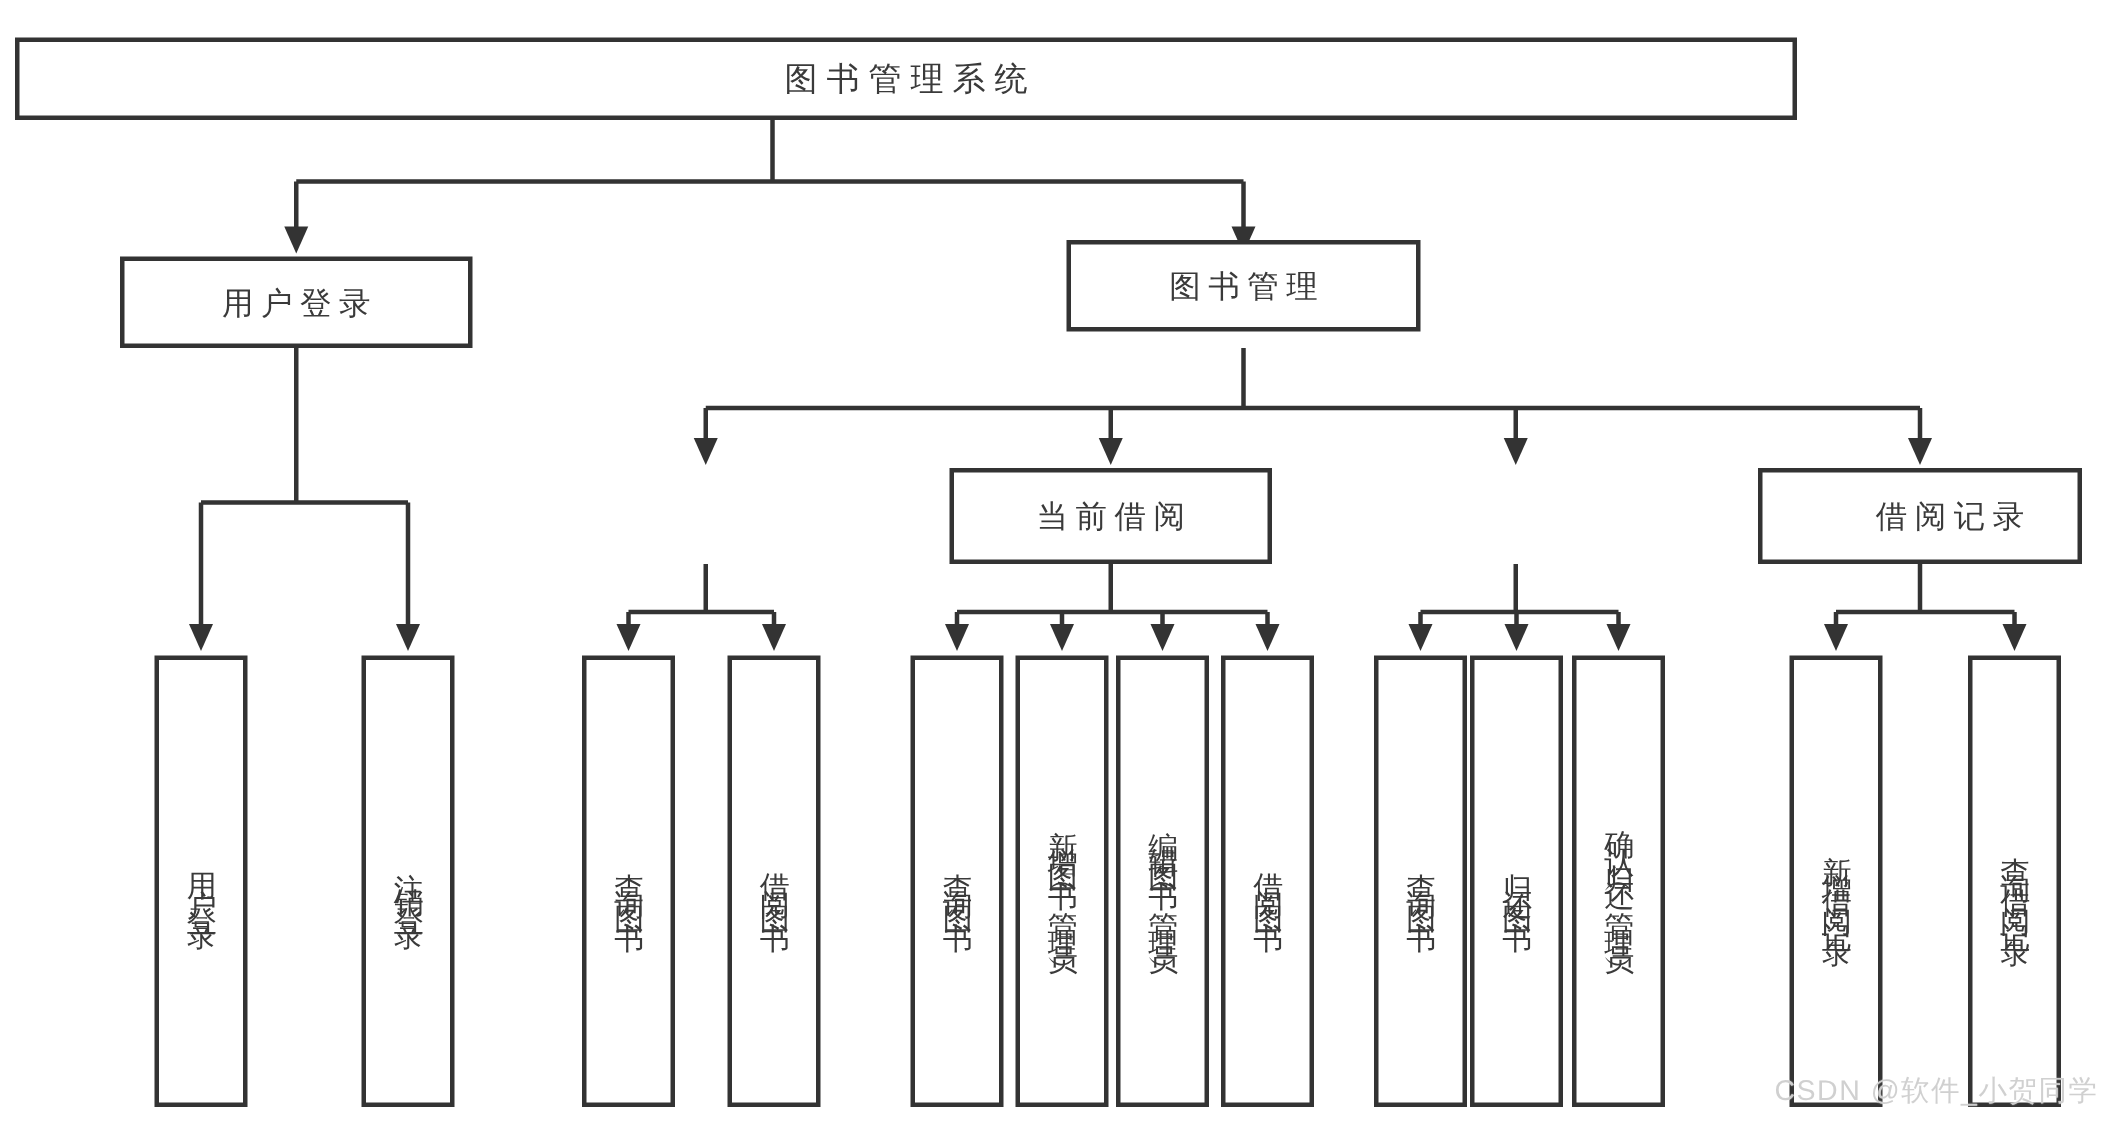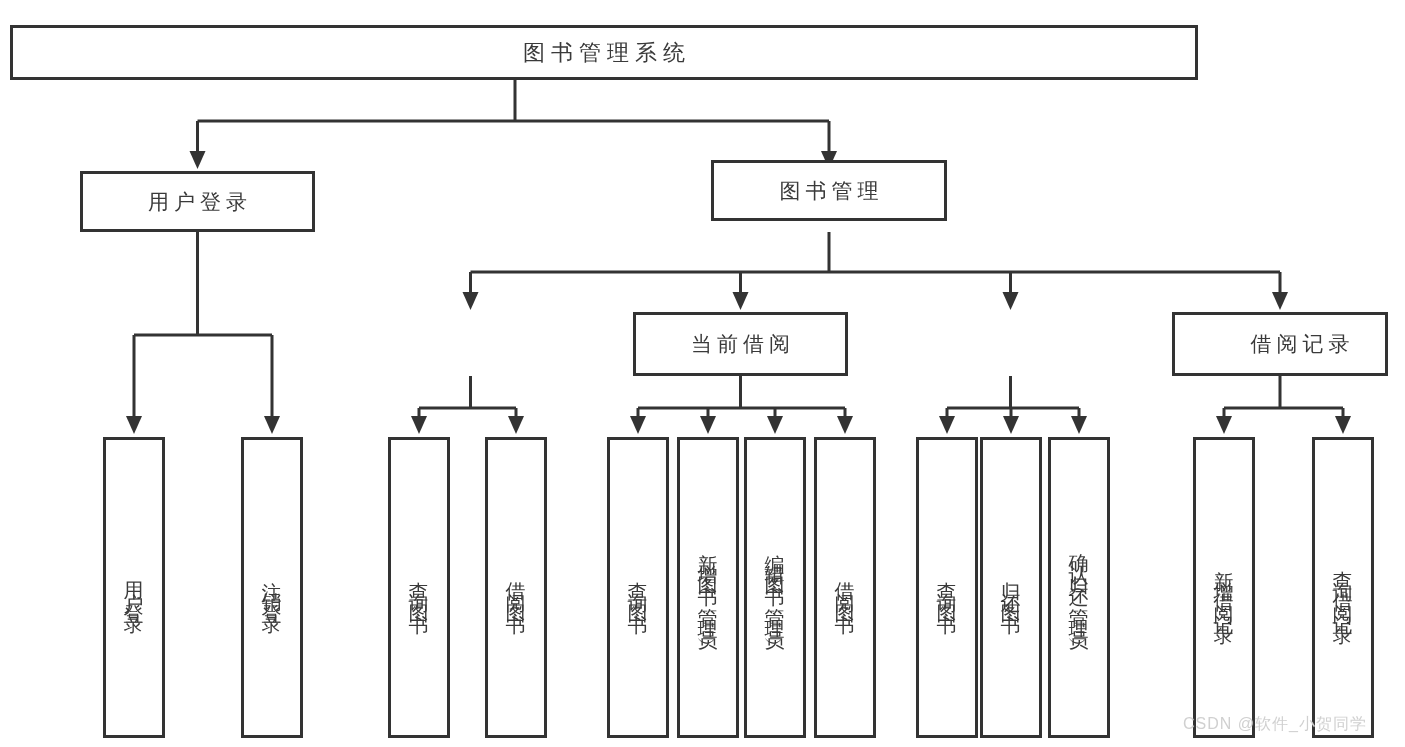--- a/index.html
+++ b/index.html
@@ -48,21 +48,21 @@
     text-orientation: mixed;
     font-size: 20px;
     letter-spacing: 11px;
     line-height: 1;
   }
   .watermark {
     position: absolute;
     left: 1183px;
     top: 714px;
     z-index: 3;
-    font-size: 16px;
+    font-size: 19px;
     color: rgba(206, 206, 206, 0.95);
     letter-spacing: 1px;
     white-space: nowrap;
     text-shadow: 0 0 1px rgba(255,255,255,0.8);
   }
 </style>
 </head>
 <body>
 
 <div class="stage">

